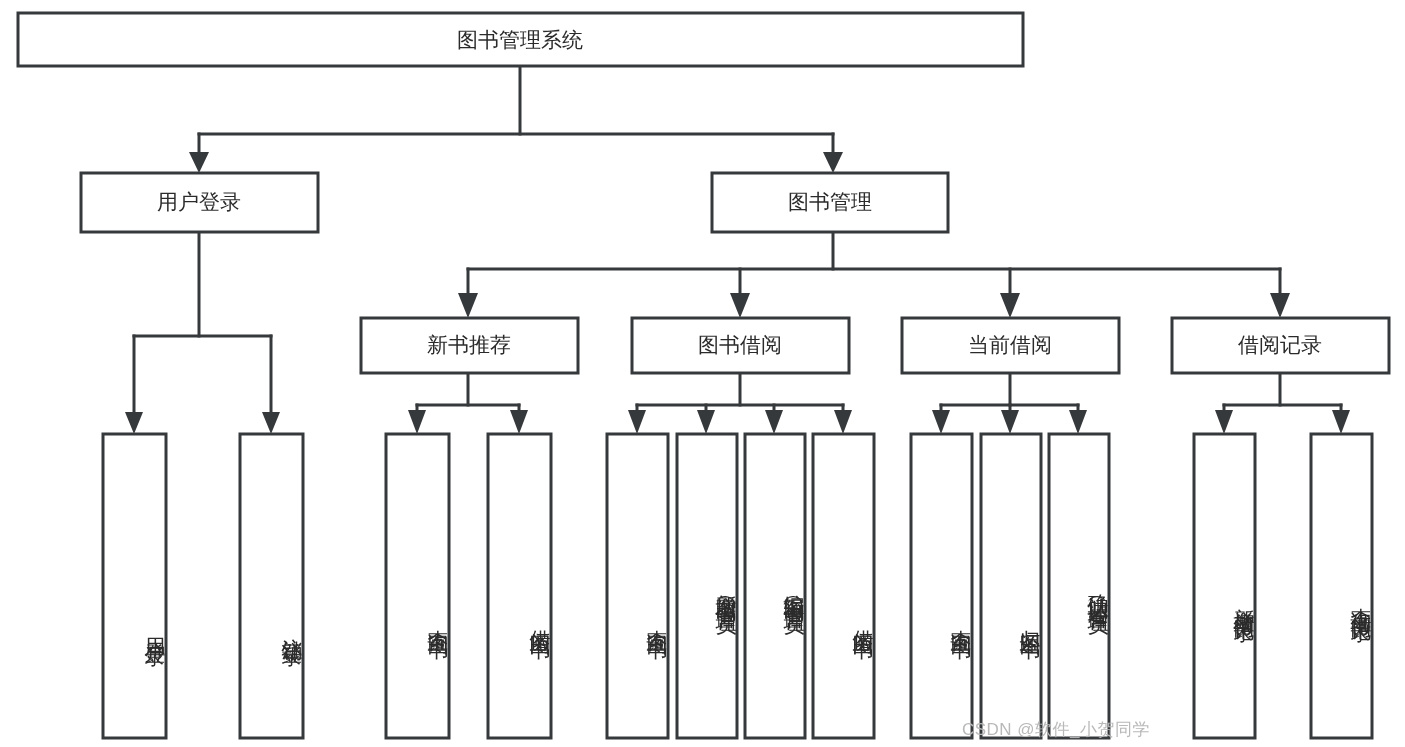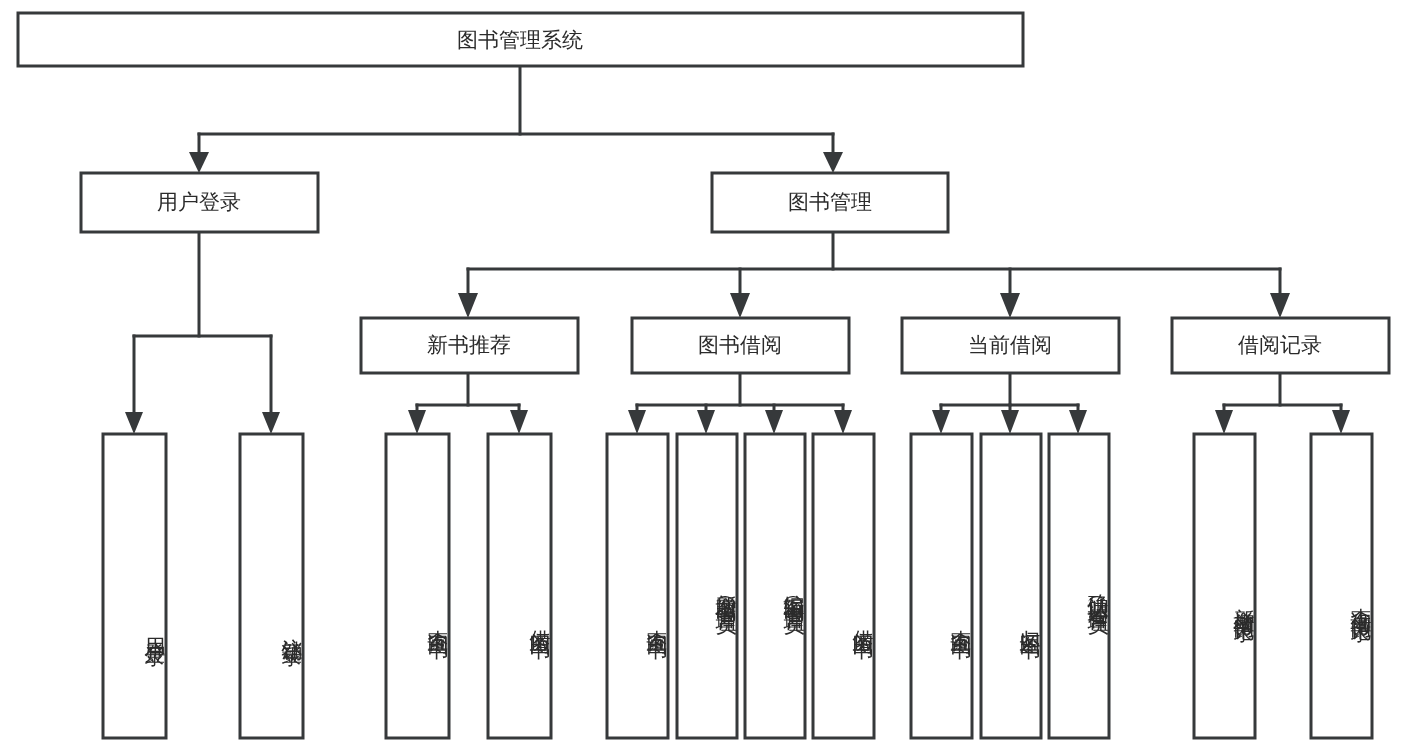--- a/index.html
+++ b/index.html
@@ -196,13 +196,14 @@
   <div class="node-label-v" style="left:745px; top:442px; width:60px; height:296px;">编辑图书（管理员）</div>
   <div class="node-label-v" style="left:813px; top:500px; width:61px; height:238px;">借阅图书</div>
 
   <div class="node-label-v" style="left:911px; top:500px; width:61px; height:238px;">查询图书</div>
   <div class="node-label-v" style="left:981px; top:500px; width:60px; height:238px;">归还图书</div>
   <div class="node-label-v" style="left:1049px; top:442px; width:60px; height:296px;">确认归还（管理员）</div>
 
   <div class="node-label-v" style="left:1194px; top:462px; width:61px; height:276px;">新增借阅记录</div>
   <div class="node-label-v" style="left:1311px; top:462px; width:61px; height:276px;">查询借阅记录</div>
 
+  <div class="watermark">CSDN @软件_小贺同学</div>
 </div>
 
 </body></html>

